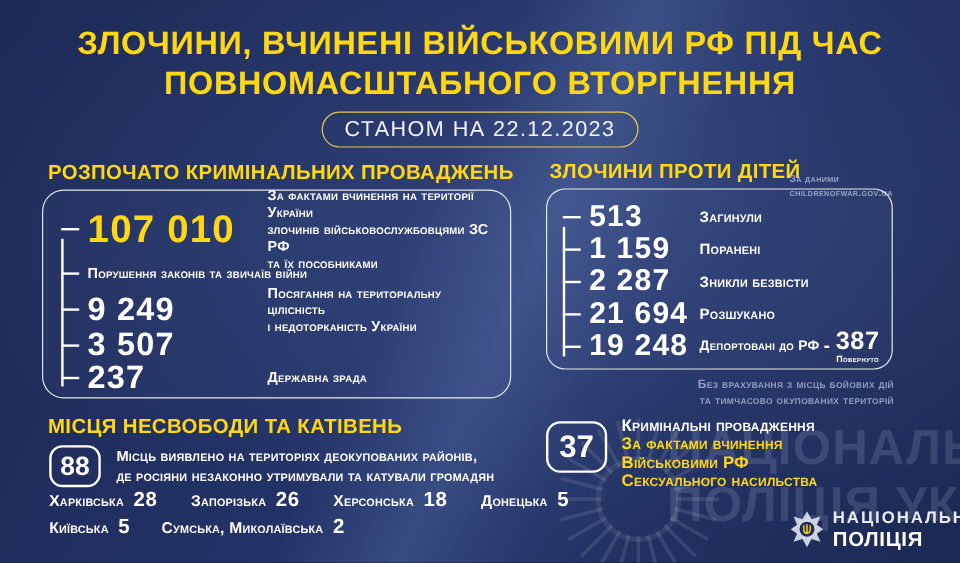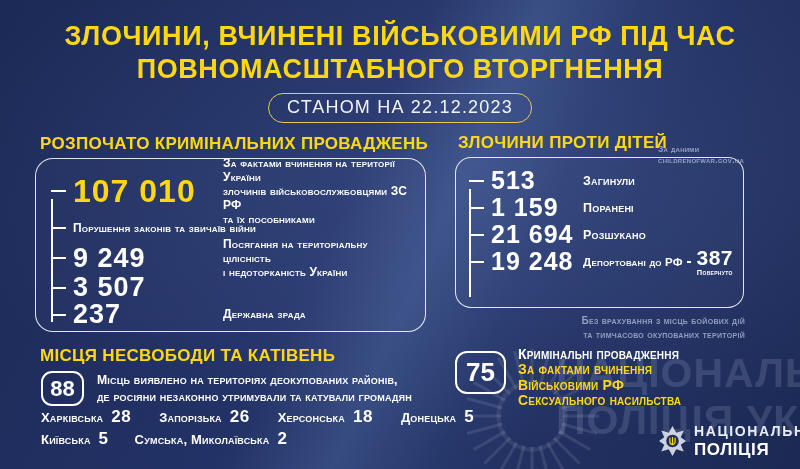--- a/index.html
+++ b/index.html
@@ -191,20 +191,25 @@
         <span class="num2">513</span>
         <span class="clabel">Загинули</span>
       </div>
       <div class="crow h27">
         <span class="tick"></span>
         <span class="num2">1 159</span>
         <span class="clabel">Поранені</span>
       </div>
       <div class="crow h27">
         <span class="tick"></span>
+        <span class="num2">2 287</span>
+        <span class="clabel">Зникли безвісти</span>
+      </div>
+      <div class="crow h27">
+        <span class="tick"></span>
         <span class="num2">21 694</span>
         <span class="clabel">Розшукано</span>
       </div>
       <div class="crow h27">
         <span class="tick"></span>
         <span class="num2">19 248</span>
         <span class="clabel tight">Депортовані до РФ</span>
         <span class="spacer"></span>
         <span class="dash"></span>
         <span class="ret">
@@ -243,21 +248,21 @@
     <span class="region">
       <span class="rname">Київська</span>
       <span class="rval">5</span>
     </span>
     <span class="region">
       <span class="rname">Сумська, Миколаївська</span>
       <span class="rval">2</span>
     </span>
   </div>
 
-  <div class="count-badge badge-75">75</div>
+  <div class="count-badge badge-75">37</div>
   <div class="sv-text">
     <div class="sv-white">Кримінальні провадження</div>
     <div class="sv-yellow prewrap">За фактами вчинення
 Військовими РФ
 Сексуального насильства</div>
   </div>
 
   <div class="logo">
     <svg width="27" height="30" viewBox="0 0 36 40">
       <polygon points="18,0 23,9 33,6 29,15 36,20 29,25 33,34 23,31 18,40 13,31 3,34 7,25 0,20 7,15 3,6 13,9" fill="#d9dfec" fill-opacity="0.92"></polygon>

